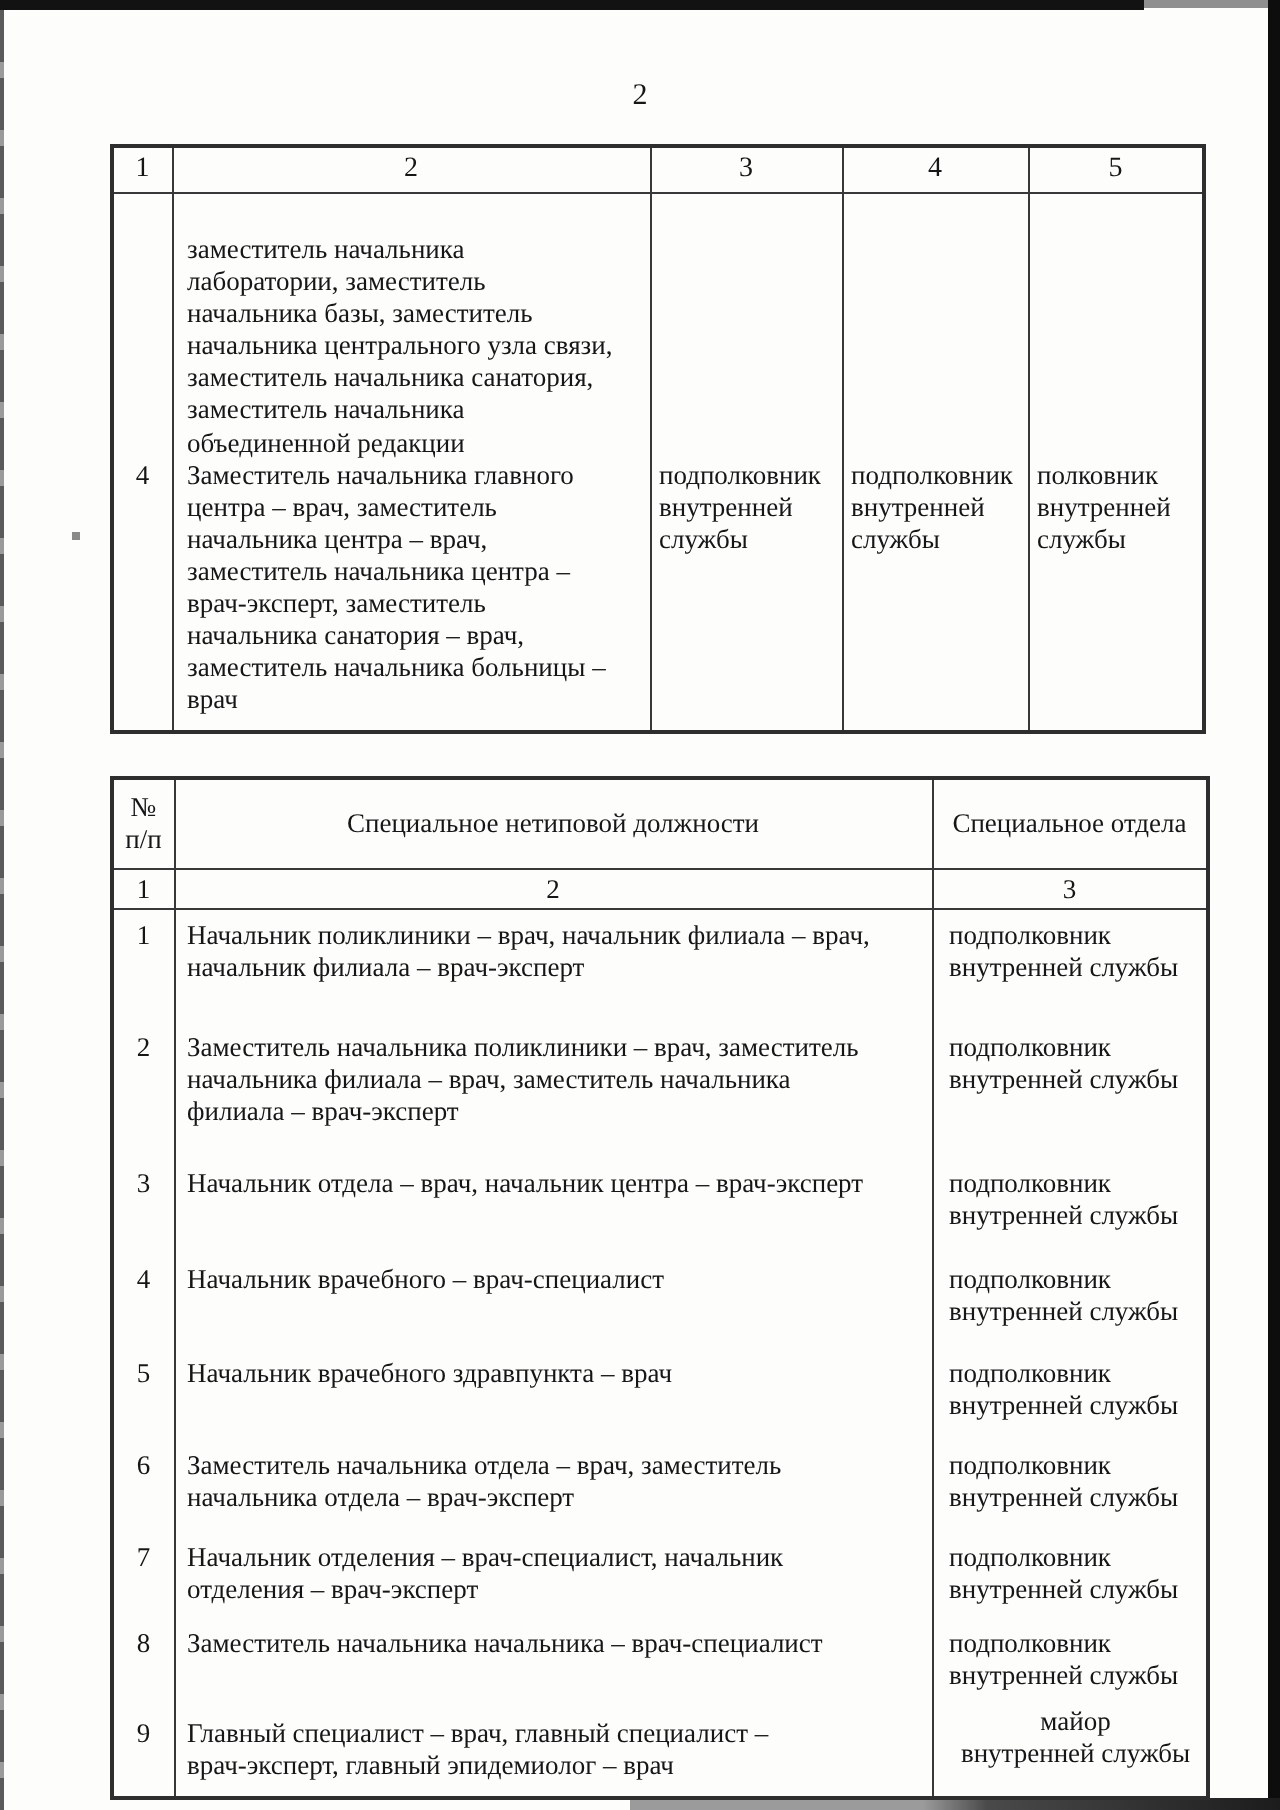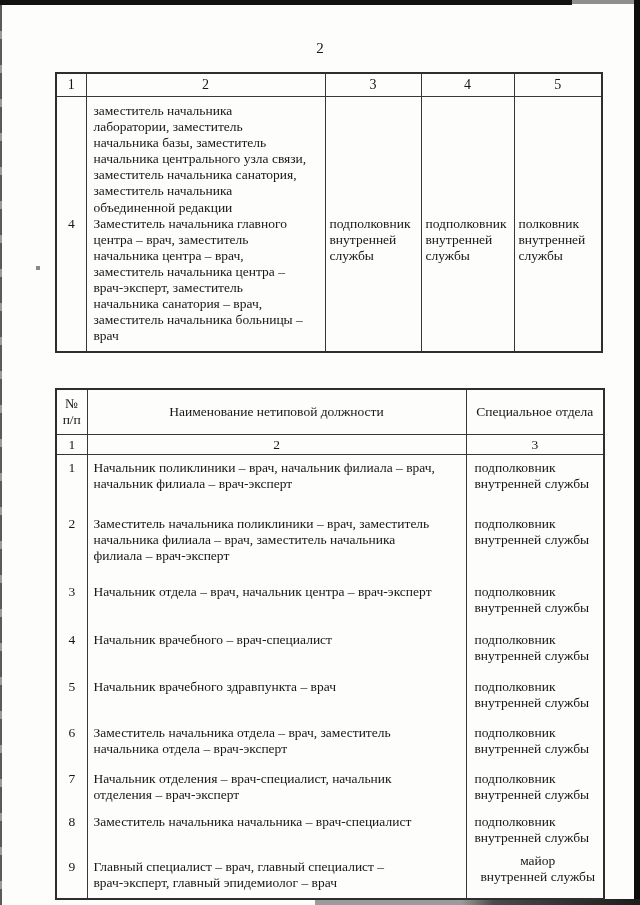--- a/index.html
+++ b/index.html
@@ -25,21 +25,21 @@
   table { border-collapse:collapse; table-layout:fixed; position:absolute; }
   td, th { font-weight:normal; font-size:13.5px; line-height:16.1px; vertical-align:top;
            overflow:hidden; }
   .pre { white-space:pre-line; }
 
   
   .t1 { left:55px; top:72px; width:546px; border:2px solid #2e2e2e; }
   .t1 th { border:1px solid #383838; height:20px; text-align:center;
            vertical-align:middle; font-size:14px; line-height:14px; }
   .t1 td { border-left:1px solid #383838; border-right:1px solid #383838;
-           height:248px; padding:6px 4px 0 4px; }
+           height:248px; padding:20px 4px 0 4px; }
   .t1 td.name-col { padding-left:7px; padding-right:6px; }
   .t1 .num-cell { text-align:center; }
   .t1 .row4-offset { margin-top:113px; }
 
   
   .section-title { position:absolute; left:55px; top:357px; width:548px; text-align:center;
                    font-size:15px; font-weight:bold; letter-spacing:0.2px; }
 
   
   .t2 { left:55px; top:388px; width:548px; border:2px solid #2e2e2e; }
@@ -136,21 +136,21 @@
   <table class="t2">
     <colgroup>
       <col style="width:31px">
         <col style="width:379px">
         <col style="width:138px">
     </colgroup>
     <thead>
       <tr class="hrow">
         <th class="pre">№
 п/п</th>
-        <th>Наименование нетиповой должности</th>
+        <th>Специальное нетиповой должности</th>
         <th>Специальное отдела</th>
       </tr>
       <tr class="subrow">
         <th>1</th>
         <th>2</th>
         <th>3</th>
       </tr>
     </thead>
     <tbody>
       <tr class="r1">

